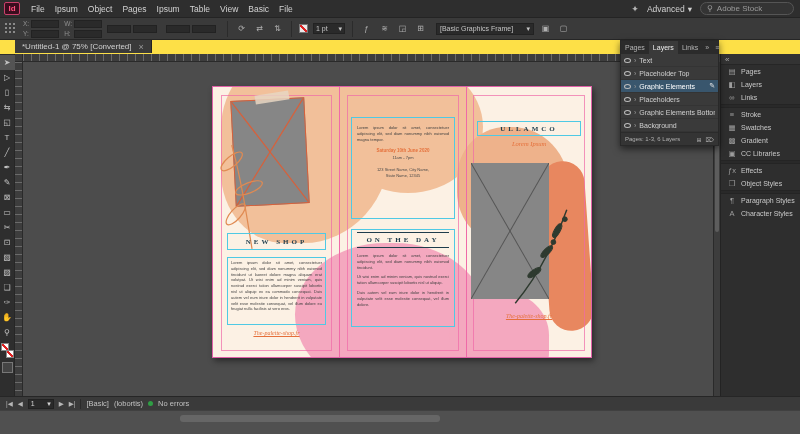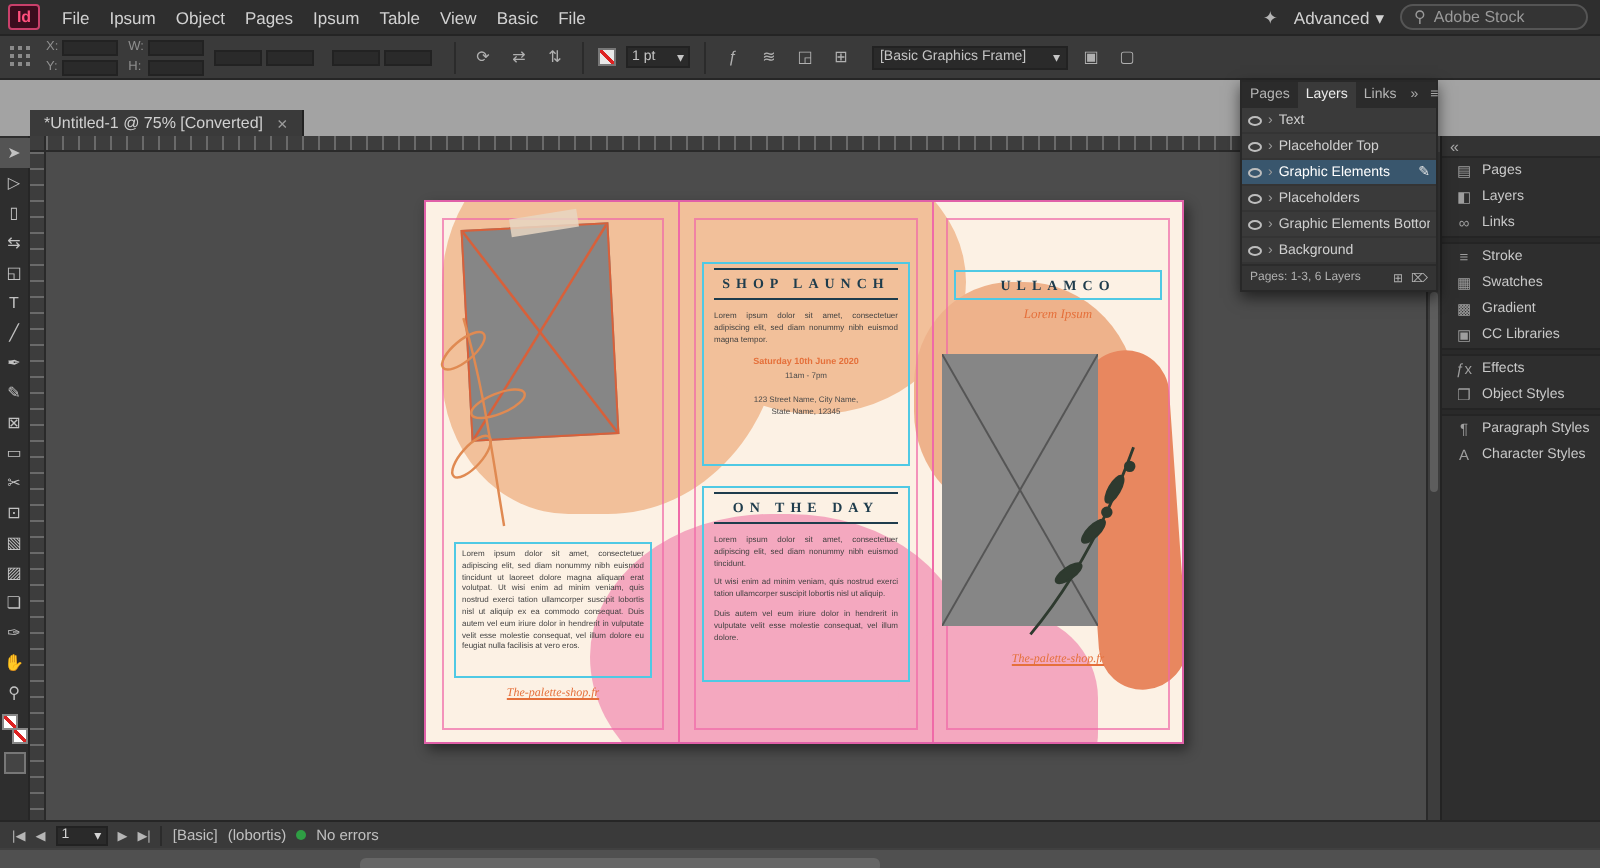--- a/index.html
+++ b/index.html
@@ -21,21 +21,21 @@
   .ref i{background:#8a8a8a;width:2px;height:2px}
   .pair{display:grid;grid-template-columns:auto 28px;column-gap:2px;row-gap:2px;align-items:center}
   .fld{height:8px;background:#2a2a2a;border:1px solid #222}
   .csep{width:1px;height:16px;background:#2b2b2b;margin:0 2px}
   .cic{width:13px;height:13px;display:flex;align-items:center;justify-content:center;color:#b0b0b0;font-size:8px}
   .swatch-none{width:9px;height:9px;background:#e8e8e8;border:1px solid #777;background-image:linear-gradient(45deg,transparent 42%,#d22 42%,#d22 58%,transparent 58%)}
   .wsel{width:32px;height:11px;background:#2a2a2a;border:1px solid #222;color:#c5c5c5;font-size:7px;display:flex;align-items:center;justify-content:space-between;padding:0 2px}
   .stylesel{width:98px;height:12px;background:#2a2a2a;border:1px solid #222;color:#c5c5c5;font-size:7px;display:flex;align-items:center;justify-content:space-between;padding:0 3px;margin-left:4px;white-space:nowrap;overflow:hidden}
 
   
-  .tab-bar{height:28px;background:#a3a3a3;display:flex;align-items:flex-end;padding-left:15px}
+  .tab-bar{height:14px;background:#fde047;display:flex;align-items:flex-start;padding-left:15px}
   .doc-tab{height:13px;background:#3a3a3a;color:#d0d0d0;font-size:8px;display:flex;align-items:center;gap:7px;padding:0 7px;border-right:1px solid #222;white-space:nowrap}
   .doc-tab .close{color:#9a9a9a;font-size:9px}
 
   
   .main{display:flex;height:342px;position:relative}
   .toolbar{width:15px;background:#2e2e2e;border-right:1px solid #262626;display:flex;flex-direction:column;align-items:center;padding-top:1px;flex:none}
   .tool{width:15px;height:15px;display:flex;align-items:center;justify-content:center;font-size:8px;color:#c2c2c2}
   .tool.active{background:#545454}
   .fillstroke{width:13px;height:15px;position:relative;margin-top:3px}
   .fs{position:absolute;width:8px;height:8px;background:#fff;border:1px solid #888;background-image:linear-gradient(45deg,transparent 40%,#d22 40%,#d22 60%,transparent 60%)}
@@ -252,27 +252,29 @@
       <div class="leafart" style="left:0;top:52px;width:72px;height:112px">
         <svg viewBox="0 0 70 110" width="100%" height="100%">
           <g fill="none" stroke="#e08a52" stroke-width="1.2">
             <path d="M38 108 C32 72 28 40 18 6"></path>
             <ellipse cx="18" cy="22" rx="13" ry="5" transform="rotate(-40 18 22)"></ellipse>
             <ellipse cx="35" cy="48" rx="14" ry="5" transform="rotate(-22 35 48)"></ellipse>
             <ellipse cx="22" cy="74" rx="13" ry="5" transform="rotate(-48 22 74)"></ellipse>
           </g>
         </svg>
       </div>
+      <div class="tframe" style="left:14px;top:146px;width:99px;height:17px;display:flex;align-items:center;justify-content:center">
+        <span class="h-serif">NEW SHOP</span>
+      </div>
       <div class="tframe tiny" style="left:14px;top:170px;width:99px;height:68px;padding:2px 3px">
         <span>Lorem ipsum dolor sit amet, consectetuer adipiscing elit, sed diam nonummy nibh euismod tincidunt ut laoreet dolore magna aliquam erat volutpat. Ut wisi enim ad minim veniam, quis nostrud exerci tation ullamcorper suscipit lobortis nisl ut aliquip ex ea commodo consequat. Duis autem vel eum iriure dolor in hendrerit in vulputate velit esse molestie consequat, vel illum dolore eu feugiat nulla facilisis at vero eros.</span>
       </div>
       <div class="script" style="position:absolute;left:14px;top:243px;width:99px;font-size:6px;text-decoration:underline;z-index:4">The-palette-shop.fr</div>
 
       <div class="tframe" style="left:138px;top:30px;width:104px;height:102px;padding:2px">
-        <div class="h-serif rule-head">SHOP LAUNCH</div>
         <div class="tiny" style="margin:5px 3px 0">Lorem ipsum dolor sit amet, consectetuer adipiscing elit, sed diam nonummy nibh euismod magna tempor.</div>
         <div style="margin-top:6px;text-align:center;color:#e5703b;font-weight:bold;font-size:4.5px">Saturday 10th June 2020</div>
         <div class="tinyc" style="margin-top:2px">11am - 7pm</div>
         <div class="tinyc" style="margin-top:6px">123 Street Name, City Name,</div>
         <div class="tinyc">State Name, 12345</div>
       </div>
       <div class="tframe" style="left:264px;top:34px;width:104px;height:15px;display:flex;align-items:center;justify-content:center">
         <span class="h-serif">ULLAMCO</span>
       </div>
 

